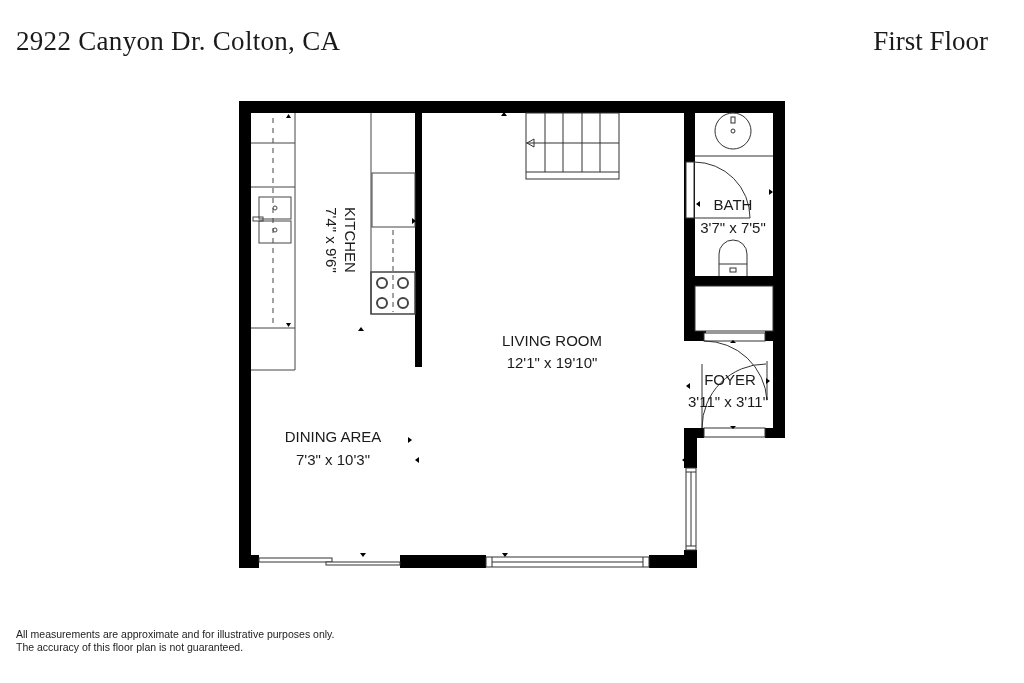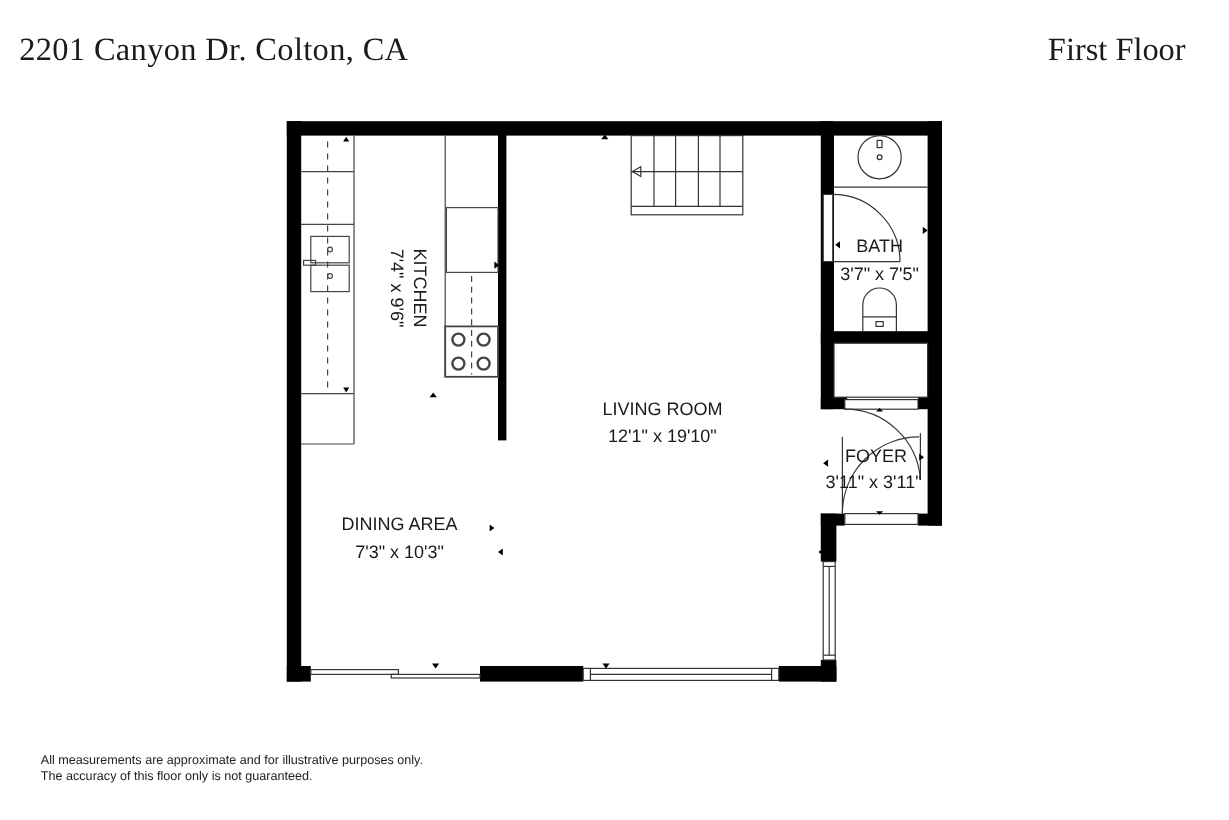--- a/index.html
+++ b/index.html
@@ -11,32 +11,32 @@
       font-size: 27px; color: #1a1a1a; letter-spacing: 0.3px;
     }
     .title-right {
       position: absolute; right: 36px; top: 26px;
       font-family: "Liberation Serif", serif;
       font-size: 27px; color: #1a1a1a;
     }
     .disclaimer {
       position: absolute; left: 16px; top: 628px;
       font-family: "Liberation Sans", sans-serif;
-      font-size: 10.5px; color: #222; line-height: 13px; margin-left: 18px;
+      font-size: 10.5px; color: #222; line-height: 13px;
     }
     svg.plan { position: absolute; left: 0; top: 0; }
     .room-label {
       font-family: "Liberation Sans", "DejaVu Sans", sans-serif;
       font-size: 15px; fill: #1a1a1a;
     }
   </style>
 </head>
 <body>
 
-<div class="title-left">2201 Canyon Dr. Colton, CA</div>
+<div class="title-left">2922 Canyon Dr. Colton, CA</div>
 <div class="title-right">First Floor</div>
 
 <svg class="plan" width="1024" height="683" viewBox="0 0 1024 683" xmlns="http://www.w3.org/2000/svg">
 
   <g fill="#000">
 
     <rect x="239" y="101" width="546" height="12"></rect>
 
     <rect x="239" y="101" width="12" height="467"></rect>
 
@@ -180,14 +180,14 @@
     <text class="room-label" x="733" y="233" text-anchor="middle">3'7" x 7'5"</text>
   </g>
   <g>
     <text class="room-label" x="730" y="385" text-anchor="middle">FOYER</text>
     <text class="room-label" x="728" y="407" text-anchor="middle">3'11" x 3'11"</text>
   </g>
 </svg>
 
 <div class="disclaimer">
   <div>All measurements are approximate and for illustrative purposes only.</div>
-  <div>The accuracy of this floor only is not guaranteed.</div>
+  <div>The accuracy of this floor plan is not guaranteed.</div>
 </div>
 
 </body></html>

